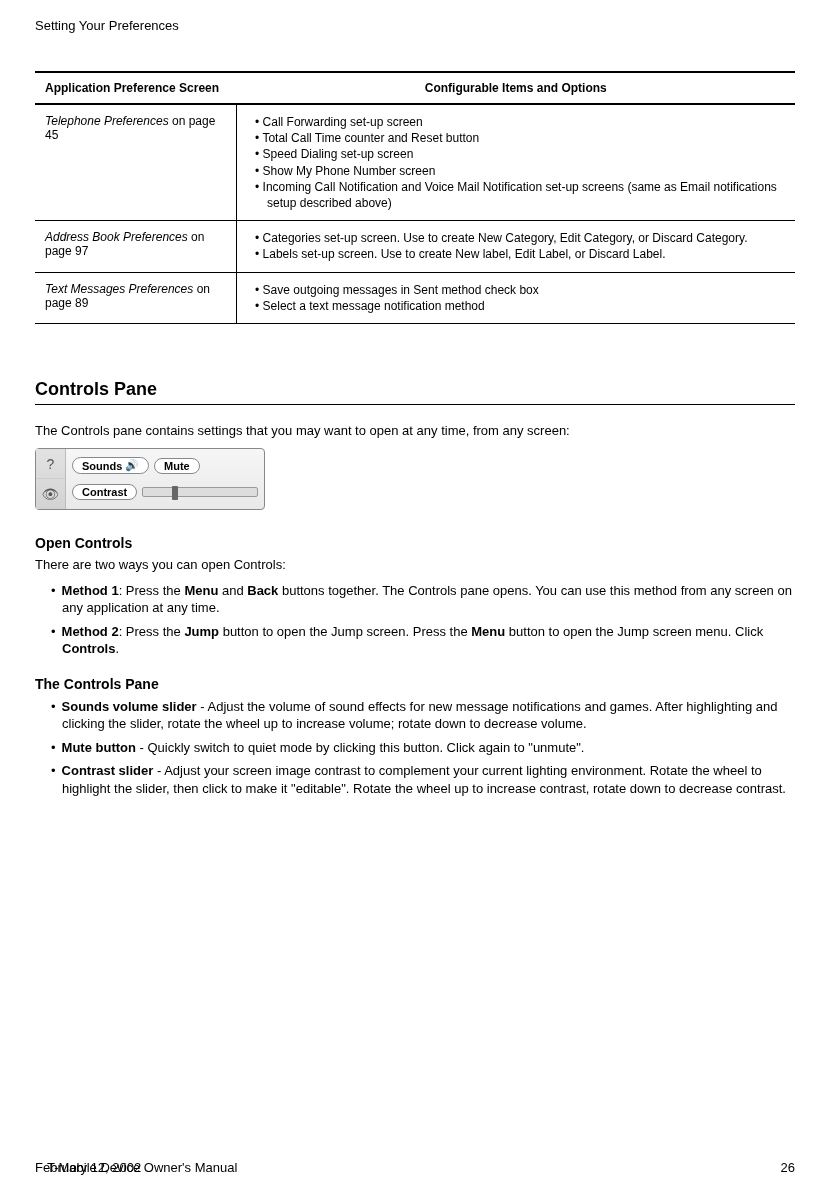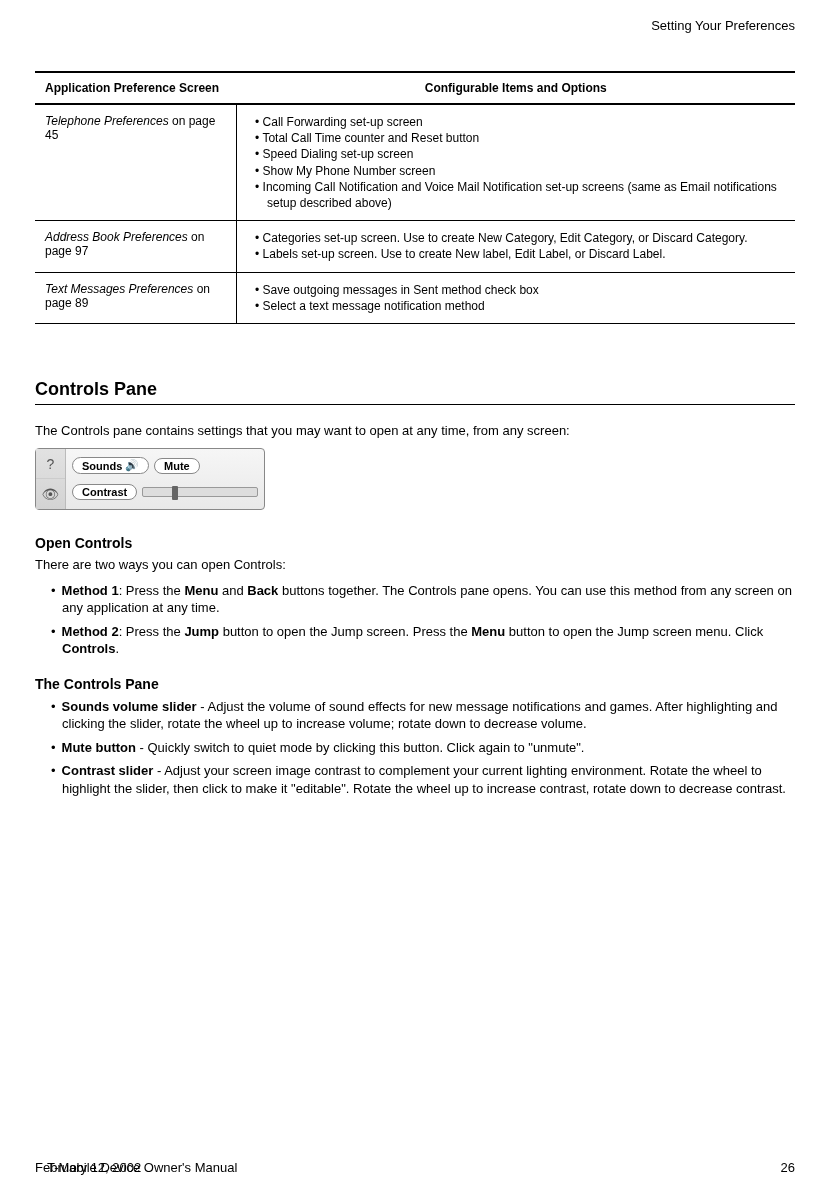--- a/index.html
+++ b/index.html
@@ -6,21 +6,21 @@
     body {
       width: 825px;
       height: 1195px;
       font-family: "Segoe UI", Tahoma, Verdana, sans-serif;
       color: #000;
       padding: 18px 30px 20px 35px;
       position: relative;
       background: #fff;
     }
     .header-right {
-      text-align: right;
+      text-align: left;
       font-size: 13px;
       margin-bottom: 38px;
     }
     table.prefs {
       width: 100%;
       border-collapse: collapse;
       font-size: 12px;
     }
     table.prefs th {
       border-top: 2px solid #000;

